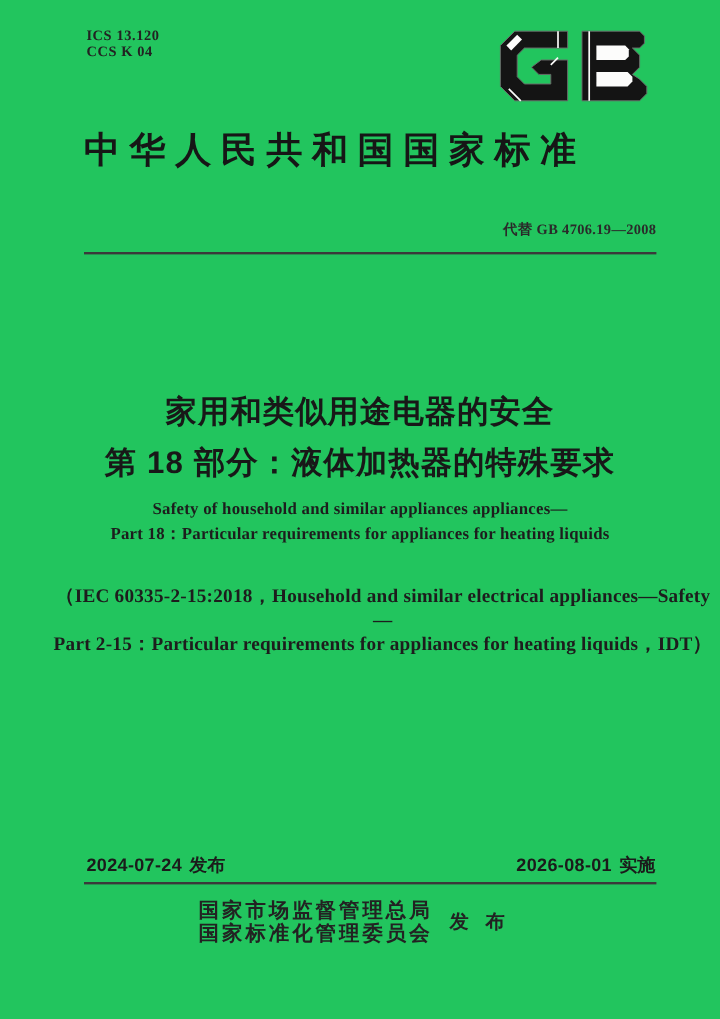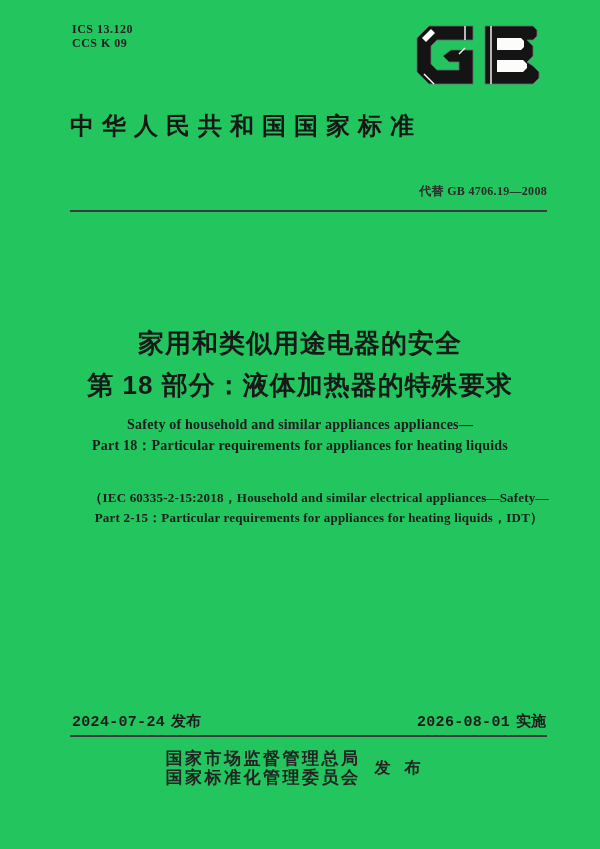--- a/index.html
+++ b/index.html
@@ -21,21 +21,21 @@
     font-family:"Liberation Serif","DejaVu Serif",serif;
     font-weight:bold;font-size:12px;line-height:14px;
     letter-spacing:.5px;color:#222;
   }
   
   .gb-logo{position:absolute;left:415px;top:24px;width:130px;height:62px;}
   
   .cn-std-title{
     position:absolute;left:70px;top:104px;width:492px;
     font-family:"Liberation Serif","DejaVu Serif",serif;
-    font-weight:bold;font-size:24px;line-height:44px;
+    font-weight:bold;font-size:30px;line-height:44px;
     letter-spacing:8px;white-space:nowrap;color:#161616;
   }
   .std-number{
     position:absolute;right:53px;top:159px;
     font-family:"Liberation Serif","DejaVu Serif",serif;
     font-weight:bold;font-size:16.5px;letter-spacing:.3px;
     white-space:nowrap;color:#1c1c1c;
   }
   .replaces{
     position:absolute;right:53px;top:183px;
@@ -59,28 +59,28 @@
     position:absolute;left:0;right:0;top:414px;
     text-align:center;
     font-family:"Liberation Serif","DejaVu Serif",serif;
     font-weight:bold;font-size:14px;line-height:21px;
     color:#1d1d1d;letter-spacing:.2px;
   }
   .adoption{
     position:absolute;left:0;right:0;top:488px;
     text-align:center;
     font-family:"Liberation Serif","DejaVu Serif",serif;
-    font-weight:bold;font-size:13px;line-height:20px;
+    font-weight:bold;font-size:16px;line-height:20px;
     color:#1d1d1d;letter-spacing:.2px;margin-left:38px;
   }
   
   .dates-row{
     position:absolute;left:72px;right:54px;top:712px;
     display:flex;justify-content:space-between;align-items:baseline;
-    font-family:Liberation Mono, monospace;
+    font-family:Liberation Sans, sans-serif;
     font-weight:bold;font-size:15px;color:#1b1b1b;
   }
   .dates-row .date{letter-spacing:.3px;}
   .dates-row .date-label{margin-left:6px;}
   .rule-bottom{
     position:absolute;left:70px;right:53px;top:735px;
     height:2px;background:#3a3a3a;
   }
   .issuer-row{
     position:absolute;left:0;right:0;top:749px;
@@ -98,21 +98,21 @@
     color:#222;white-space:nowrap;
   }
 </style>
 </head>
 <body>
 
 <div class="page">
 
   <div class="codes">
     <div>ICS 13.120</div>
-    <div>CCS K 09</div>
+    <div>CCS K 04</div>
   </div>
 
   <div class="gb-logo" aria-label="GB">
     <svg width="130" height="62" viewBox="0 0 130 62" xmlns="http://www.w3.org/2000/svg">
       <g fill="#141414" stroke="#6a6a6a" stroke-width="0.8">
 
         <polygon points="14,2 58,2 58,16 22,16 16,22 16,40 22,46 44,46 44,38 34,38 28,32 36,26 58,26 58,60 14,60 2,48 2,14"></polygon>
 
         <polygon points="70,2 118,2 122,6 122,12 118,16 112,16 118,22 118,32 112,38 118,42 124,48 124,54 118,60 70,60"></polygon>
       </g>

